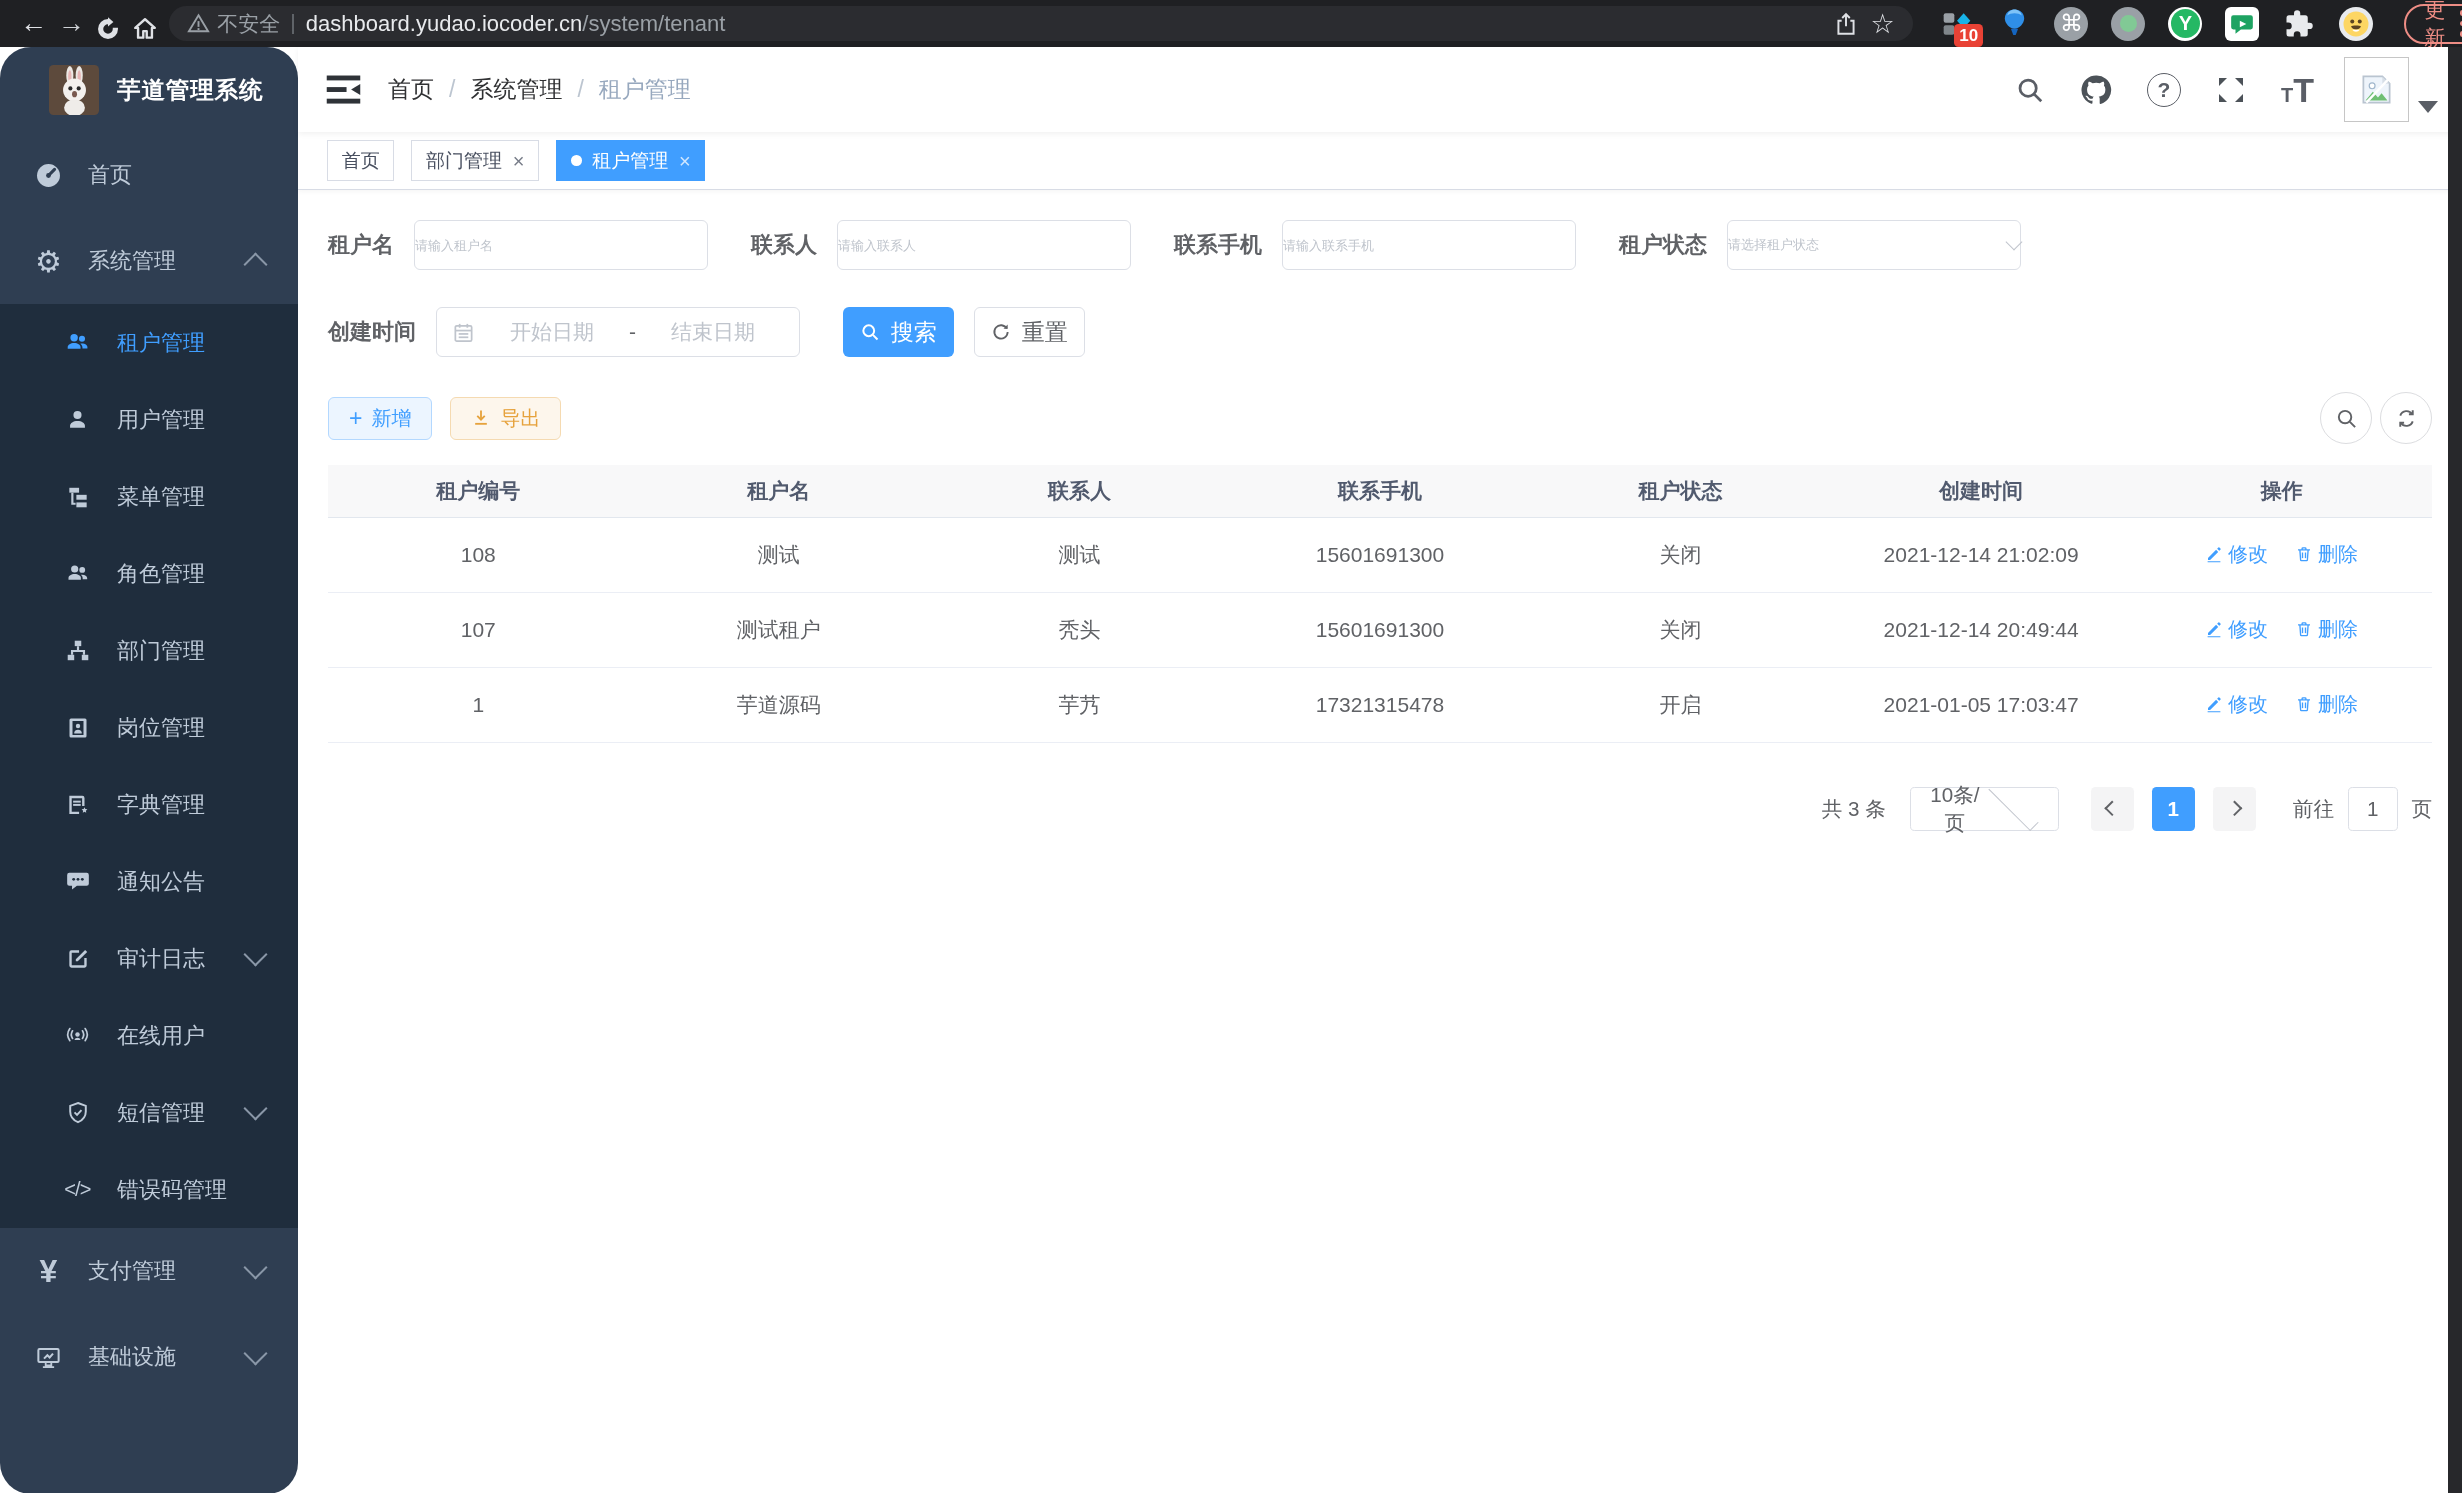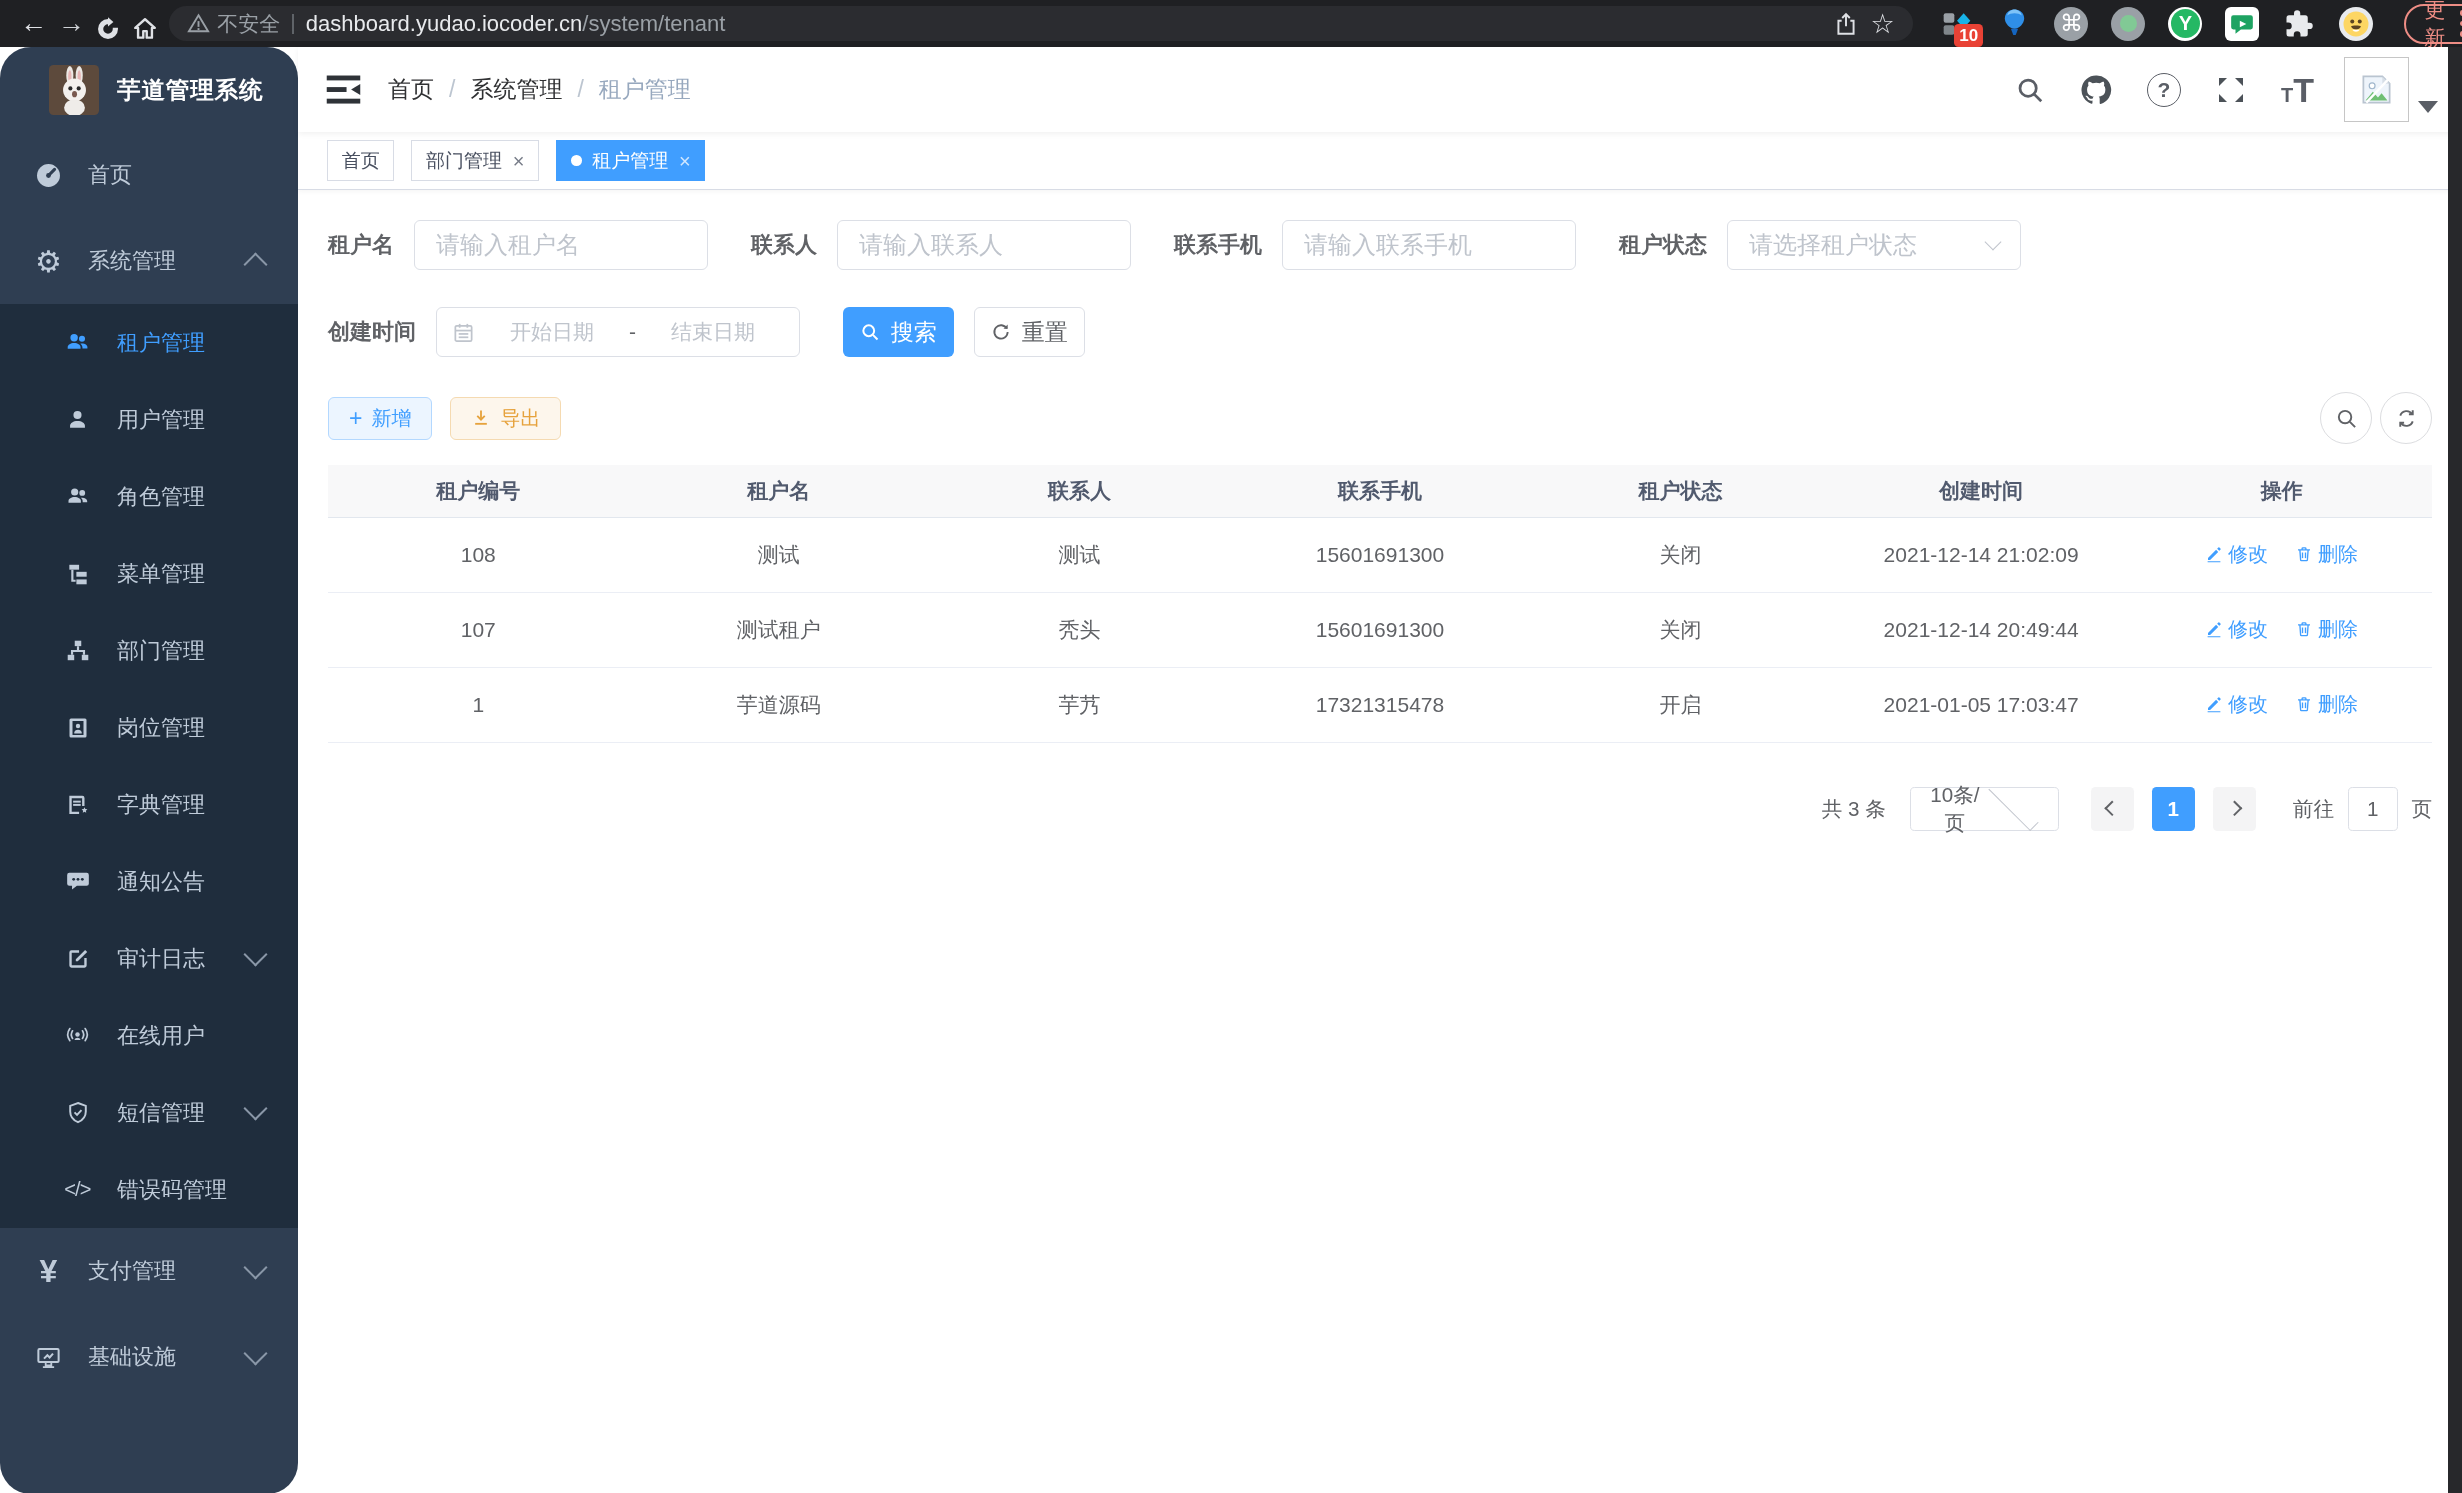--- a/index.html
+++ b/index.html
@@ -83,21 +83,21 @@
   .tag.active .dot { display:block; }
   .tag-close { font-size: 20px; line-height:20px; opacity:.75; cursor:pointer; }
 
   .content { padding: 30px 30px 0 30px; flex:1; overflow:hidden; }
 
   
   .filter-row { display:flex; align-items:center; margin-bottom: 37px; }
   .f-group { display:flex; align-items:center; margin-right: 43px; }
   .f-label { font-size: 22px; font-weight: bold; color:#606266; margin-right: 20px; white-space:nowrap; }
   .f-input, .f-select { width: 294px; height: 50px; border: 1.5px solid #dcdfe6; border-radius: 6px;
-    font-size: 24px; padding: 0 21px; color:#606266; background:#fff; }
+    font-size: 13px; padding: 0 0; color:#606266; background:#fff; }
   .f-input::placeholder { color:#bfc4cc; }
   .f-select { display:flex; align-items:center; cursor:pointer; }
   .f-select .ph { color:#bfc4cc; flex:1; }
   .sel-chev { width: 12px; height:12px; border-right:1.9px solid #c0c4cc; border-bottom:1.9px solid #c0c4cc;
     transform: rotate(45deg); margin-top:-6px; }
   .date-range { width: 364px; height:50px; border:1.5px solid #dcdfe6; border-radius:6px; display:flex;
     align-items:center; padding: 0 15px; gap: 6px; }
   .date-range .ph { color:#bfc4cc; font-size:21px; flex:1; text-align:center; }
   .date-range .sep { color:#606266; font-size:21px; }
   .btn { height: 50px; border-radius: 6px; display:inline-flex; align-items:center; justify-content:center;
@@ -292,39 +292,39 @@
         <span class="mi-icon">
           <svg width="27" height="27" viewBox="0 0 24 24" fill="currentColor">
               <circle cx="12" cy="8" r="3.6"></circle>
               <path d="M12 13.3c-3.7 0-6.6 1.9-6.6 4.2v1.8h13.2v-1.8c0-2.3-2.9-4.2-6.6-4.2z"></path>
             </svg>
         </span>
         <span class="mi-label">用户管理</span>
       </div>
       <div class="menu-item">
         <span class="mi-icon">
+          <svg width="26" height="26" viewBox="0 0 24 24" fill="currentColor">
+              <rect x="4" y="3.5" width="9" height="4.5"></rect>
+              <rect x="10.5" y="10" width="9.5" height="4.5"></rect>
+              <rect x="10.5" y="17" width="9.5" height="4.5"></rect>
+              <path d="M5.8 8v11.2h4v-2h-2V8z"></path>
+            </svg>
+        </span>
+        <span class="mi-label">菜单管理</span>
+      </div>
+      <div class="menu-item">
+        <span class="mi-icon">
           <svg width="27" height="27" viewBox="0 0 24 24" fill="currentColor">
               <circle cx="9.5" cy="8" r="3.2"></circle>
               <circle cx="16.2" cy="8.8" r="2.6"></circle>
               <path d="M9.5 12.5c-3 0-5.5 1.5-5.5 3.5v1.5h11V16c0-2-2.5-3.5-5.5-3.5z"></path>
               <path d="M16.2 13c-.4 0-.9 0-1.3.1 1.1.8 1.7 1.9 1.7 3.1v.8h4v-1c0-1.7-2-3-4.4-3z"></path>
             </svg>
         </span>
         <span class="mi-label">角色管理</span>
-      </div>
-      <div class="menu-item">
-        <span class="mi-icon">
-          <svg width="26" height="26" viewBox="0 0 24 24" fill="currentColor">
-              <rect x="4" y="3.5" width="9" height="4.5"></rect>
-              <rect x="10.5" y="10" width="9.5" height="4.5"></rect>
-              <rect x="10.5" y="17" width="9.5" height="4.5"></rect>
-              <path d="M5.8 8v11.2h4v-2h-2V8z"></path>
-            </svg>
-        </span>
-        <span class="mi-label">菜单管理</span>
       </div>
       <div class="menu-item">
         <span class="mi-icon">
           <svg width="26" height="26" viewBox="0 0 24 24" fill="currentColor">
               <rect x="9" y="2.5" width="6" height="5"></rect>
               <rect x="2.5" y="15.5" width="6" height="5"></rect>
               <rect x="15.5" y="15.5" width="6" height="5"></rect>
               <path d="M11 7.5h2v3.5h5.5v4.5h-2v-2.5h-9v2.5h-2V11H11z"></path>
             </svg>
         </span>

